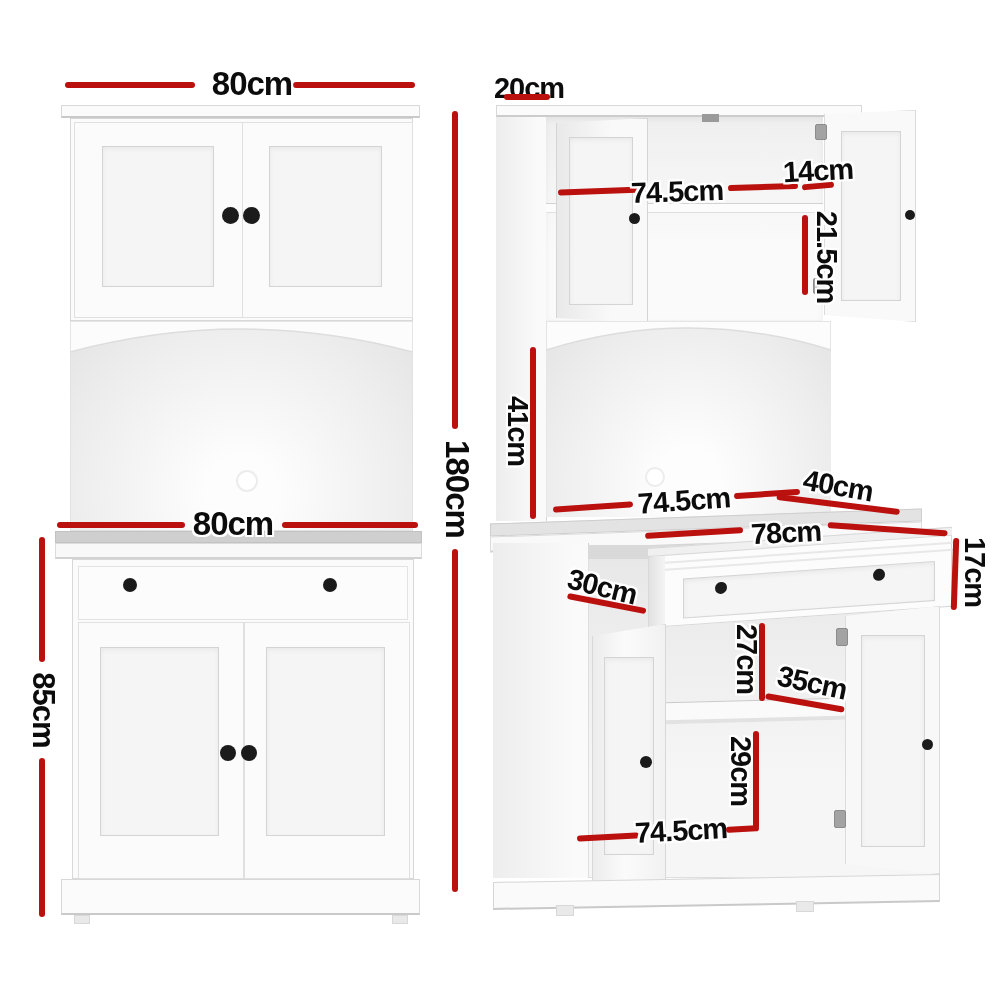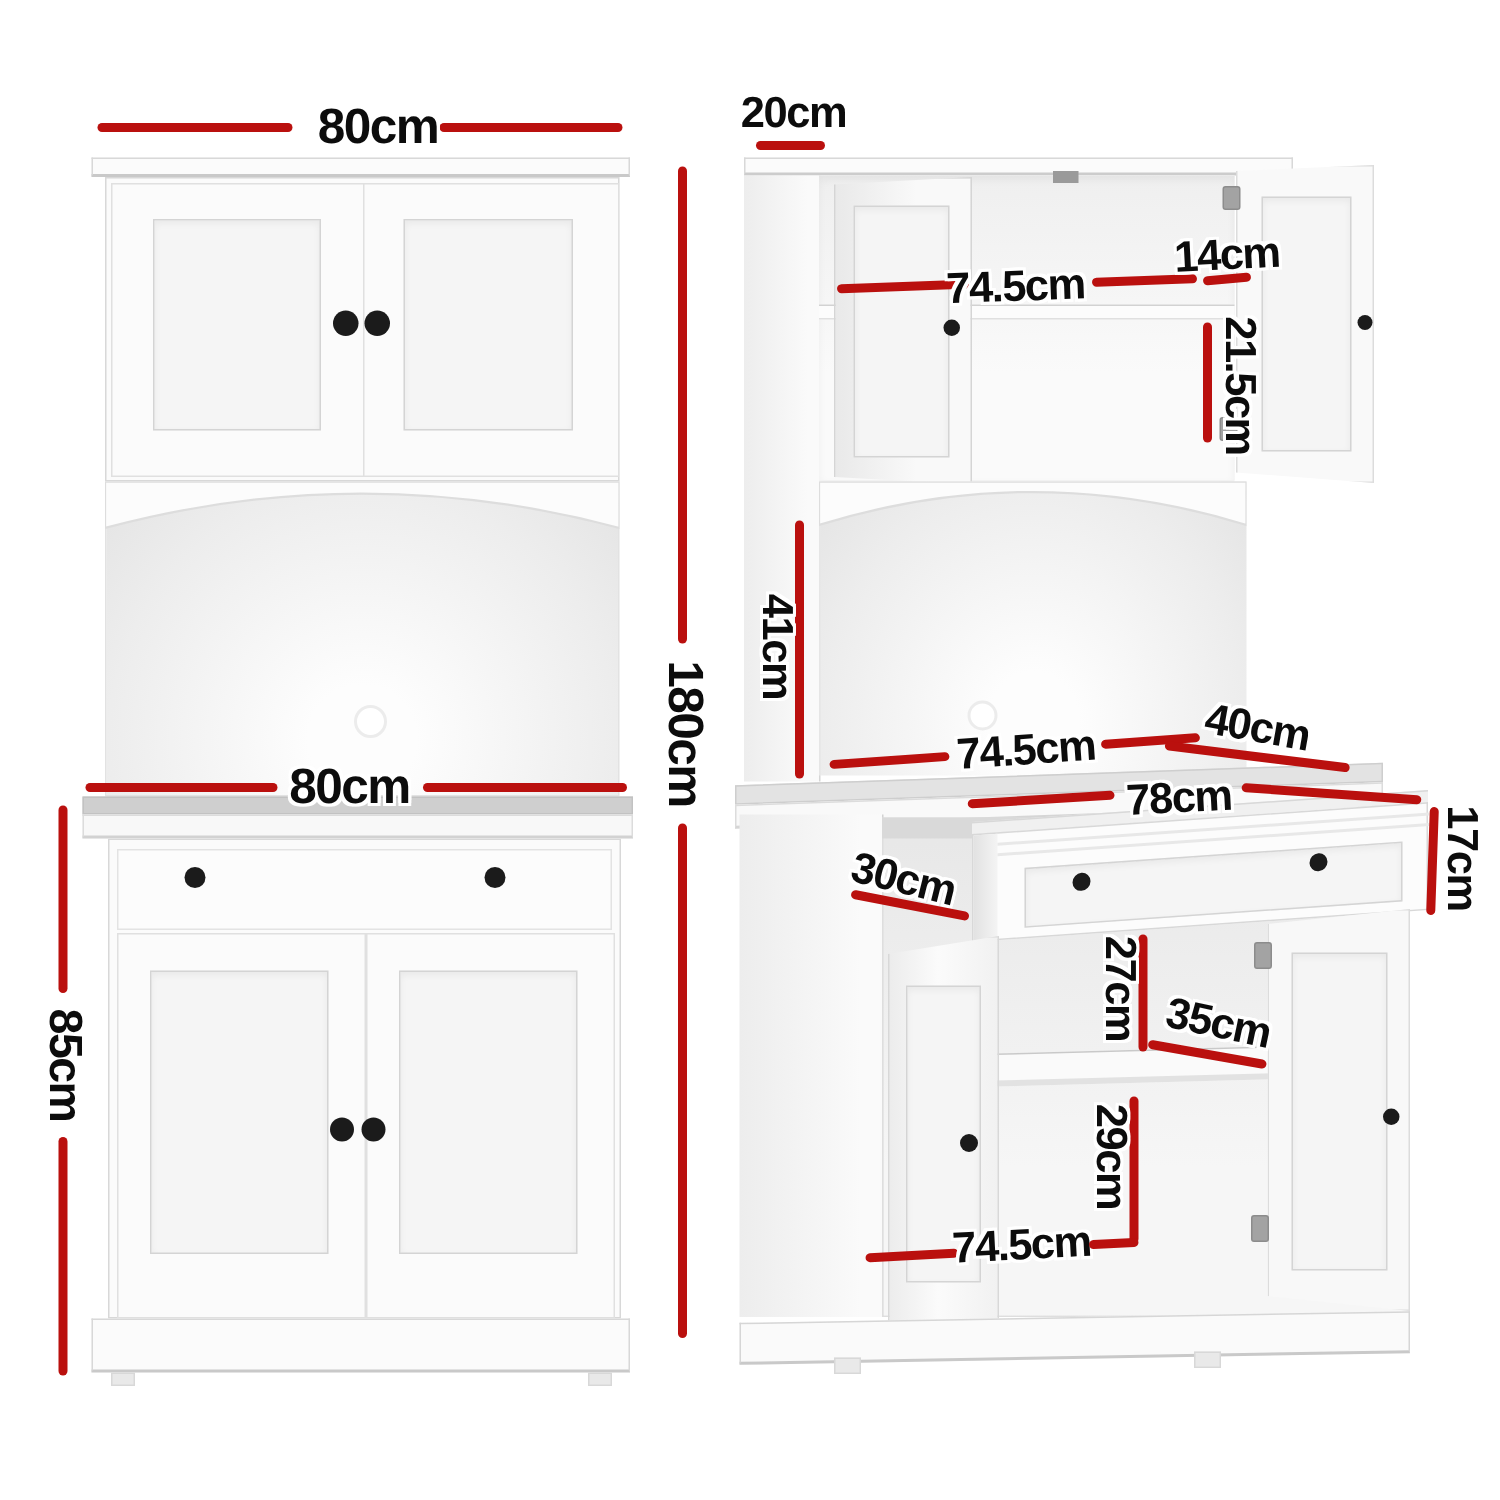--- a/index.html
+++ b/index.html
@@ -119,21 +119,21 @@
              background:#f8f8f8;border:1px solid #dcdcdc;box-sizing:border-box;}
   .o-bdoor-r .inset{left:15px;top:28px;width:64px;height:212px;}
   .o-knob-br{left:922px;top:739px;width:11px;height:11px;}
   .o-hinge-b1{left:836px;top:628px;width:12px;height:18px;}
   .o-hinge-b2{left:834px;top:810px;width:12px;height:18px;}
   .o-plinth{left:493px;top:878px;width:447px;height:28px;background:#fafafa;border:1px solid #d6d6d6;
             transform:skewY(-1deg);box-sizing:border-box;border-bottom:2px solid #c9c9c9;}
   .o-foot-1{left:556px;top:905px;width:18px;height:11px;background:#e9e9e9;border:1px solid #d8d8d8;box-sizing:border-box;}
   .o-foot-2{left:796px;top:901px;width:18px;height:11px;background:#e9e9e9;border:1px solid #d8d8d8;box-sizing:border-box;}
   
-  .d-otd-t{left:529px;top:76px;}
+  .d-otd-t{left:529px;top:88px;}
   .d-otd-l{left:504px;top:94px;width:46px;}
   .d-ohiw-t{left:677px;top:192px;transform:translate(-50%,-50%) rotate(-2deg);}
   .d-ohiw-l1{left:558px;top:188px;width:88px;transform:rotate(-2deg);}
   .d-ohiw-l2{left:728px;top:184px;width:70px;transform:rotate(-2deg);}
   .d-ohdd-t{left:818px;top:171px;transform:translate(-50%,-50%) rotate(-3deg);}
   .d-ohdd-l{left:802px;top:183px;width:32px;transform:rotate(-5deg);}
   .d-ohsh-l{left:802px;top:215px;height:80px;}
   .d-ohsh-t{left:826px;top:257px;}
   .d-omoh-l{left:530px;top:347px;height:172px;}
   .d-omoh-t{left:517px;top:431px;}

